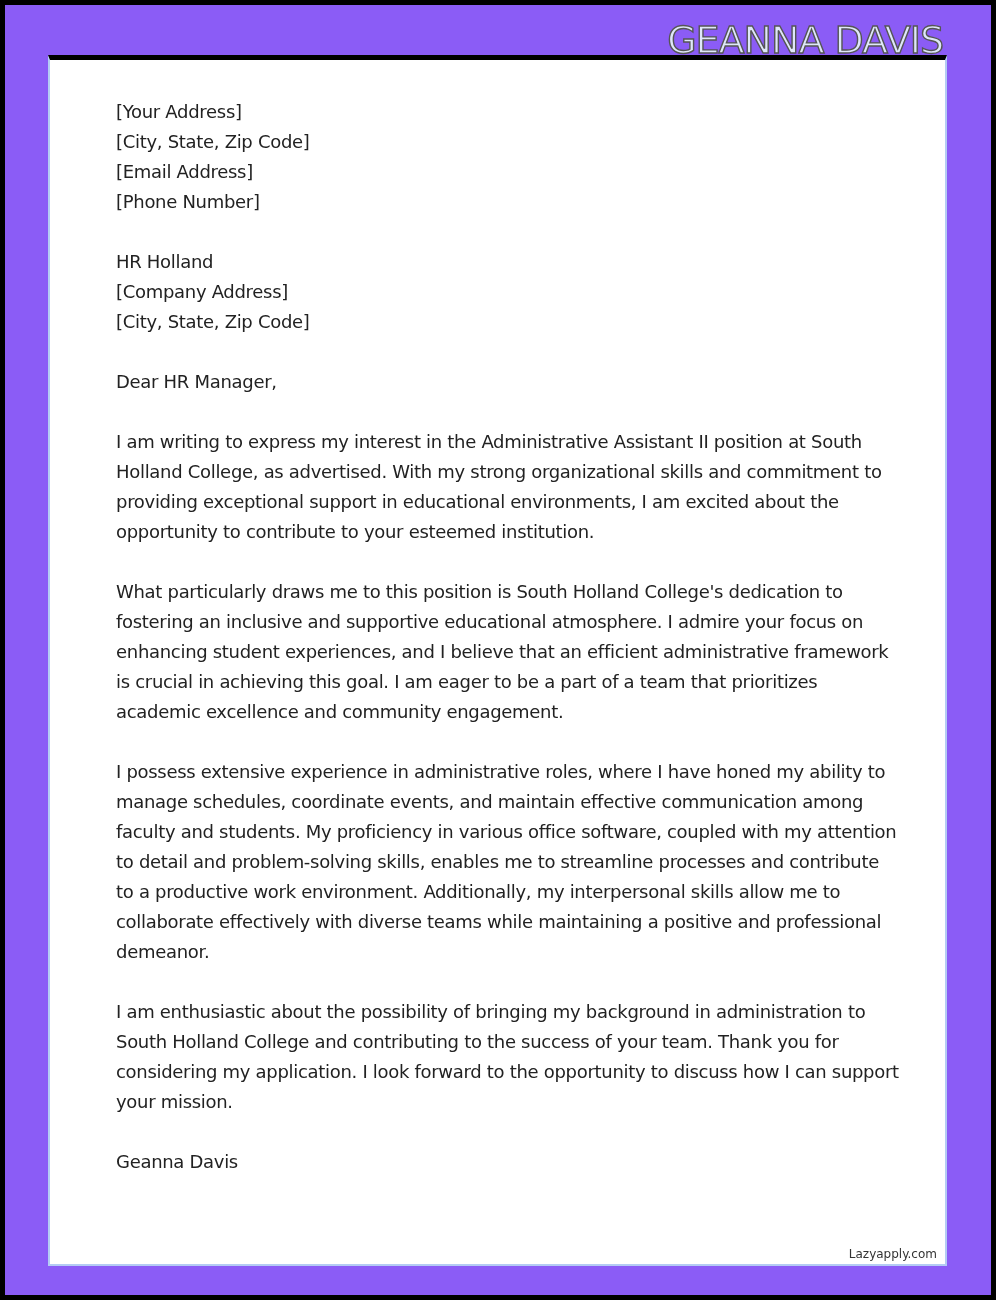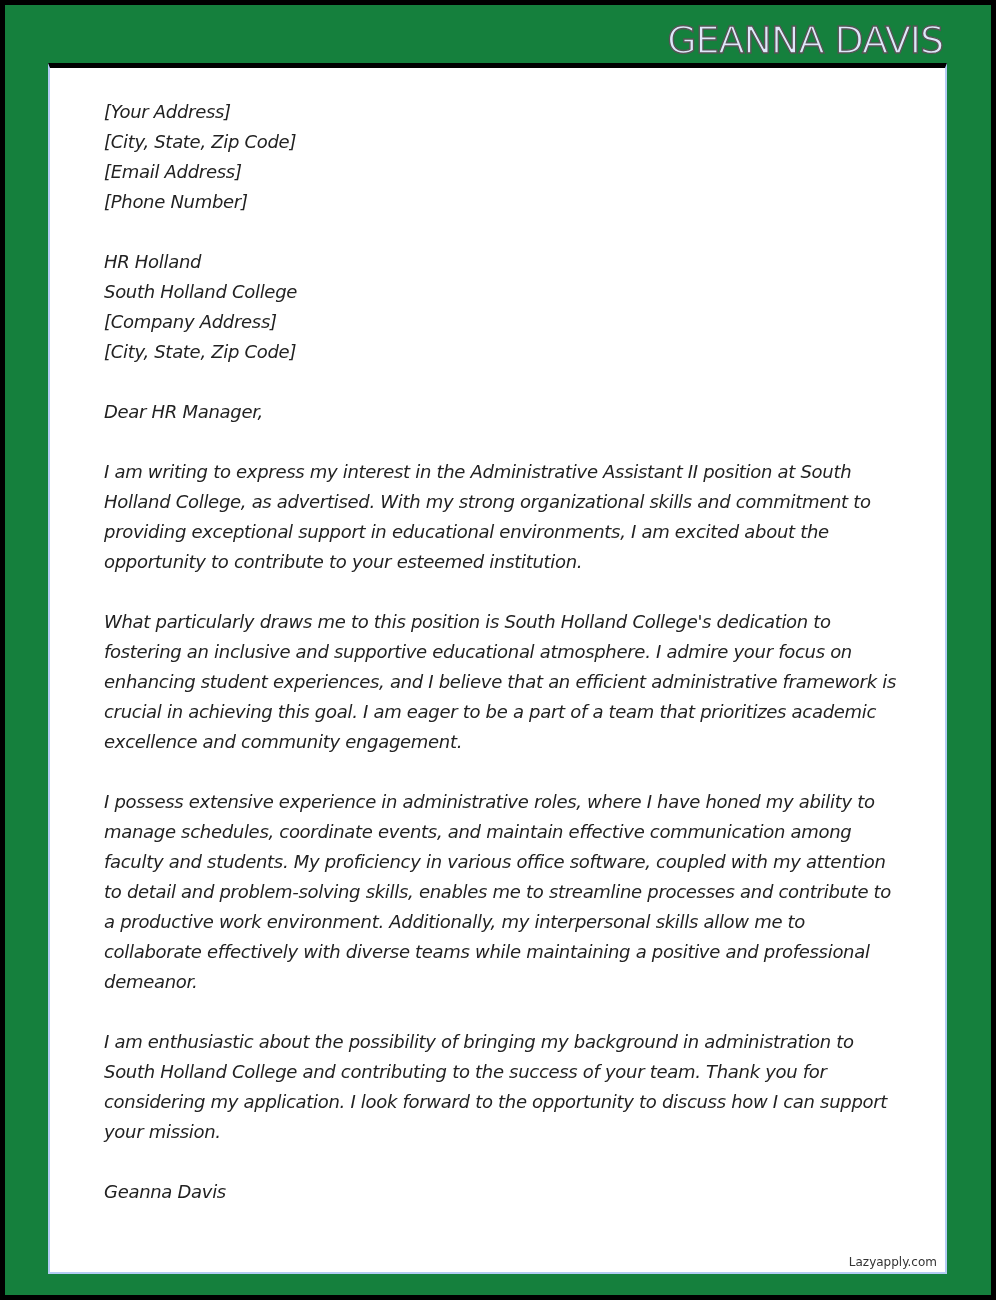--- a/index.html
+++ b/index.html
@@ -4,49 +4,49 @@
 <style>
   html, body { margin: 0; padding: 0; }
   body {
     width: 996px; height: 1300px; overflow: hidden;
     font-family: "DejaVu Sans", sans-serif;
     background: #000;
     position: relative;
   }
   .frame {
     position: absolute; left: 5px; top: 5px; width: 986px; height: 1290px;
-    background: #15803d;
+    background: #8b5cf6;
     overflow: hidden;
   }
   .header-name {
     position: absolute; right: 48px; top: 14px;
     font-family: "DejaVu Sans", sans-serif;
     font-size: 38px; line-height: 42px;
     color: #dfe7fa;
     -webkit-text-stroke: 1.4px #555;
     letter-spacing: -1px;
     font-weight: normal;
   }
   .paper {
-    position: absolute; left: 43px; top: 58px;
+    position: absolute; left: 43px; top: 50px;
     width: 895px; height: 1204px;
     background: #fff;
     border-top: 5px solid #000;
     border-left: 2px solid #b4ccf4;
     border-right: 2px solid #b4ccf4;
     border-bottom: 2px solid #b4ccf4;
     box-sizing: content-box;
     text-align: right;
   }
   .letter {
     position: absolute; left: 95px; top: 92px; width: 800px;
     font-size: 18px; line-height: 30px; color: #222;
     letter-spacing: -0.3px;
   }
-  .letter p { margin: 0 0 30px 4px; font-style: italic; }
+  .letter p { margin: 0 0 30px 16px; }
   .letter .block-line { display: block; }
   .watermark {
     position: absolute; right: 8px; bottom: 3px;
     font-size: 12px; color: #333;
   }
 </style>
 </head>
 <body>
 
 <div class="frame">
@@ -58,21 +58,20 @@
 
   <div class="letter">
     <p>
       <span class="block-line">[Your Address]</span>
       <span class="block-line">[City, State, Zip Code]</span>
       <span class="block-line">[Email Address]</span>
       <span class="block-line">[Phone Number]</span>
     </p>
     <p>
       <span class="block-line">HR Holland</span>
-      <span class="block-line">South Holland College</span>
       <span class="block-line">[Company Address]</span>
       <span class="block-line">[City, State, Zip Code]</span>
     </p>
     <p>Dear HR Manager,</p>
     <p>I am writing to express my interest in the Administrative Assistant II position at South Holland College, as advertised. With my strong organizational skills and commitment to providing exceptional support in educational environments, I am excited about the opportunity to contribute to your esteemed institution.</p>
     <p>What particularly draws me to this position is South Holland College's dedication to fostering an inclusive and supportive educational atmosphere. I admire your focus on enhancing student experiences, and I believe that an efficient administrative framework is crucial in achieving this goal. I am eager to be a part of a team that prioritizes academic excellence and community engagement.</p>
     <p>I possess extensive experience in administrative roles, where I have honed my ability to manage schedules, coordinate events, and maintain effective communication among faculty and students. My proficiency in various office software, coupled with my attention to detail and problem-solving skills, enables me to streamline processes and contribute to a productive work environment. Additionally, my interpersonal skills allow me to collaborate effectively with diverse teams while maintaining a positive and professional demeanor.</p>
     <p>I am enthusiastic about the possibility of bringing my background in administration to South Holland College and contributing to the success of your team. Thank you for considering my application. I look forward to the opportunity to discuss how I can support your mission.</p>
     <p>Geanna Davis</p>
   </div>

